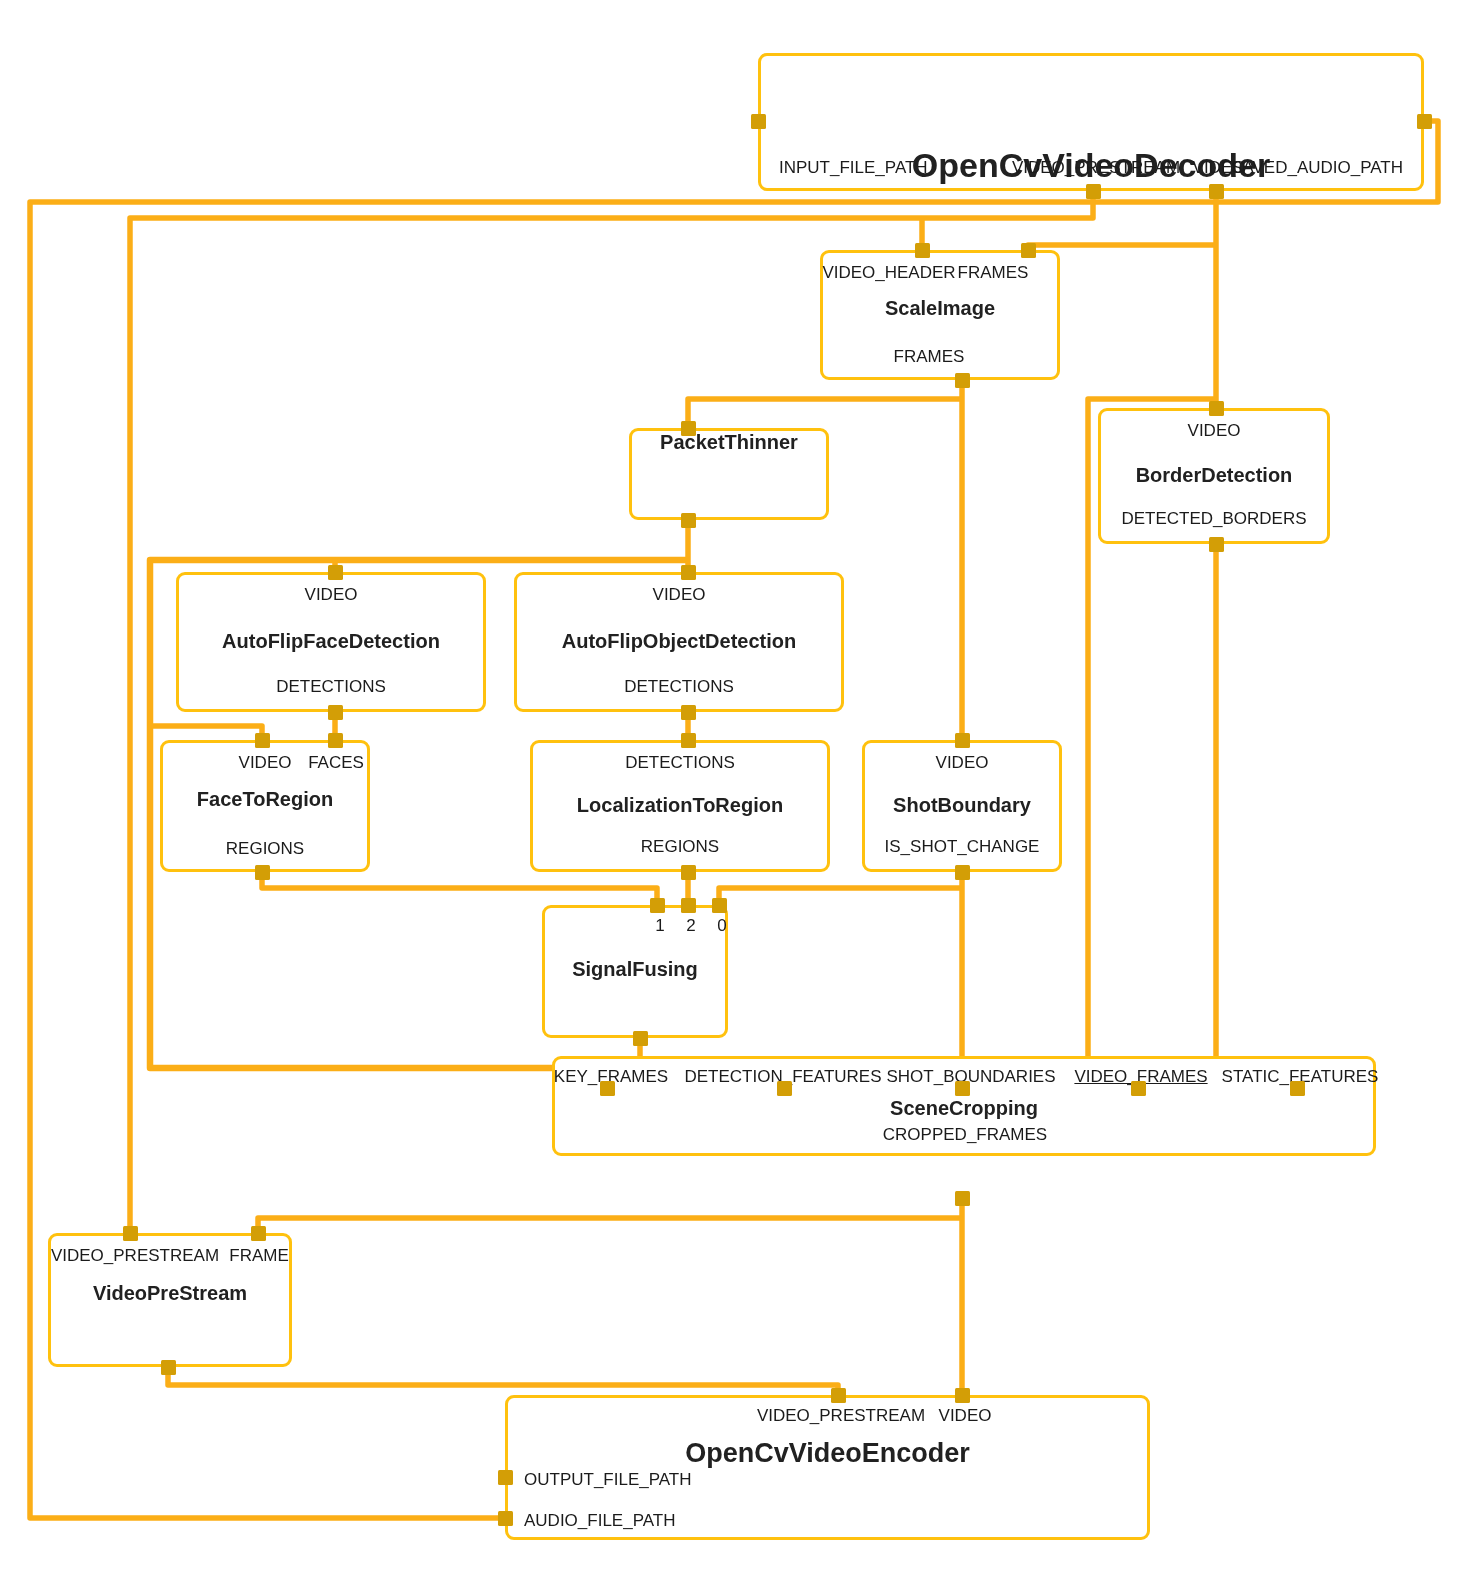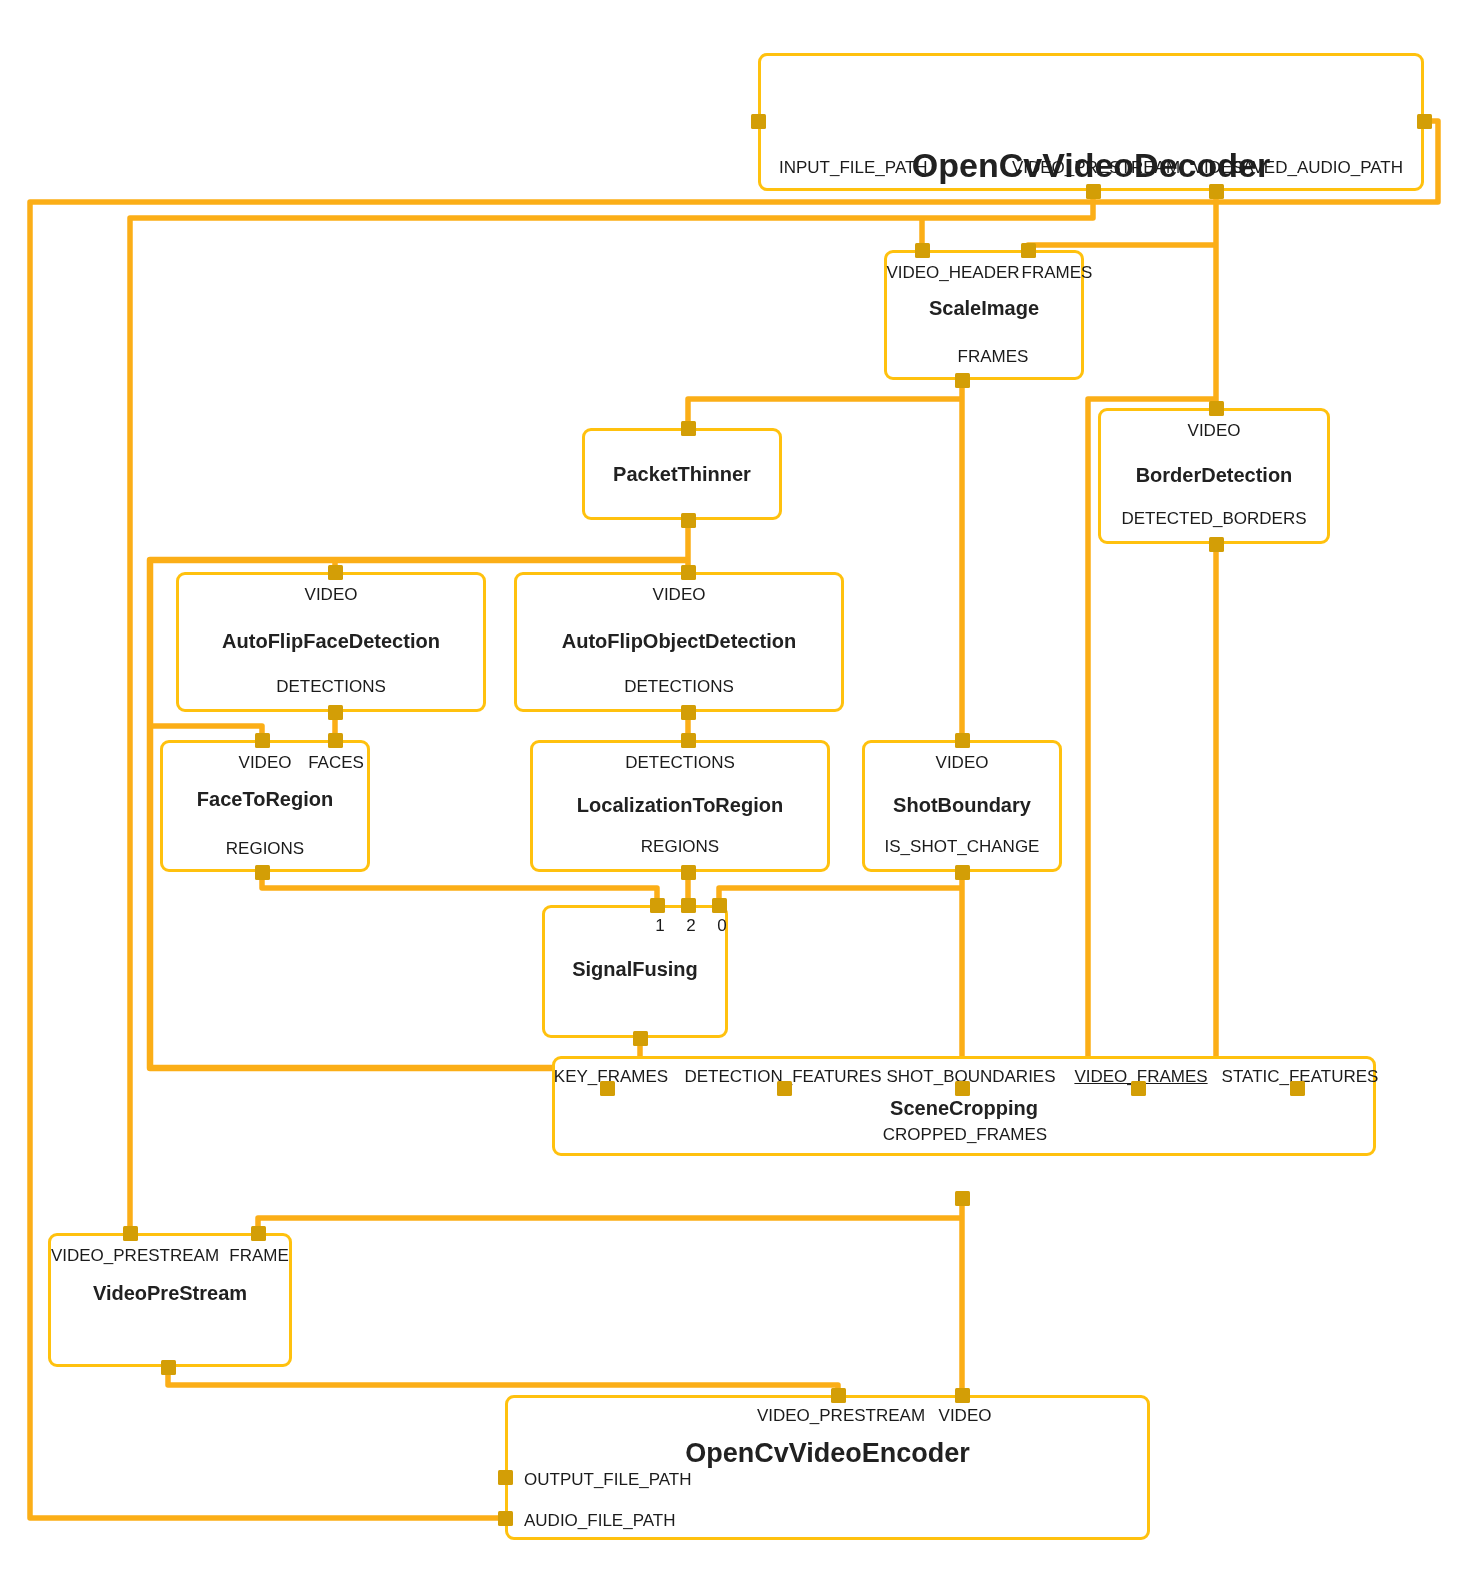--- a/index.html
+++ b/index.html
@@ -12,26 +12,26 @@
     overflow:hidden;
   }
   #edge-layer{position:absolute;left:0;top:0;z-index:1;}
   .node{
     position:absolute;z-index:2;background:#ffffff;
     border:3px solid #FFC10E;border-radius:9px;box-sizing:border-box;
   }
   .title{font-weight:bold;font-size:20px;white-space:nowrap;color:#212121;}
   .plabel{font-size:17px;white-space:nowrap;color:#1b1b1b;}
   .flex3{display:flex;flex-direction:column;justify-content:space-between;align-items:center;padding:10px 4px 12px 4px;}
-  .flexc{display:flex;align-items:center;justify-content:center;}
+  .flexc{display:flex;justify-content:center;margin-left:47px;}
   .al{position:absolute;transform:translateX(-50%);}
   .port{position:absolute;z-index:3;width:15px;height:15px;background:#D39E06;border-radius:1.5px;}
   
   #n-decoder{left:758px;top:53px;width:666px;height:138px;}
-  #n-scale{left:884px;top:250px;width:200px;height:130px;text-decoration:underline;}
+  #n-scale{left:820px;top:250px;width:240px;height:130px;text-decoration:underline;}
   #n-thinner{left:582px;top:428px;width:200px;height:92px;}
   #n-border{left:1098px;top:408px;width:232px;height:136px;}
   #n-facedet{left:176px;top:572px;width:310px;height:140px;}
   #n-objdet{left:514px;top:572px;width:330px;height:140px;}
   #n-f2r{left:160px;top:740px;width:210px;height:132px;}
   #n-l2r{left:530px;top:740px;width:300px;height:132px;}
   #n-shot{left:862px;top:740px;width:200px;height:132px;}
   #n-fusing{left:542px;top:905px;width:186px;height:133px;}
   #n-scene{left:552px;top:1056px;width:824px;height:100px;}
   #n-vps{left:48px;top:1233px;width:244px;height:134px;}

